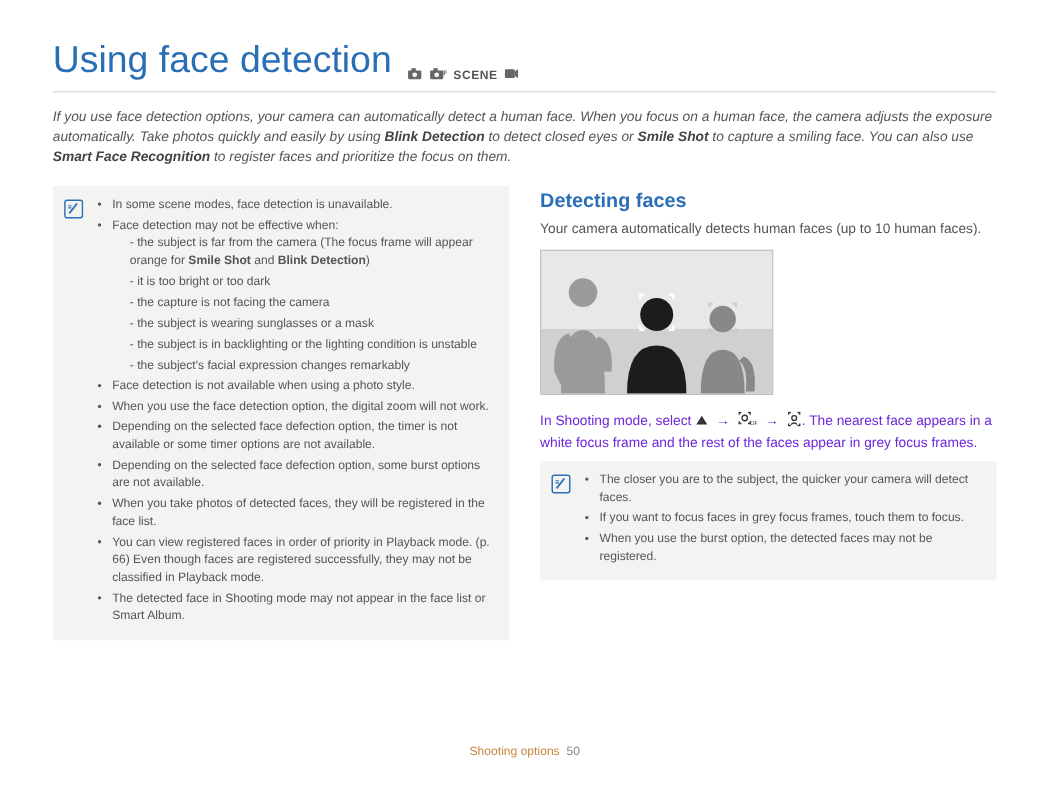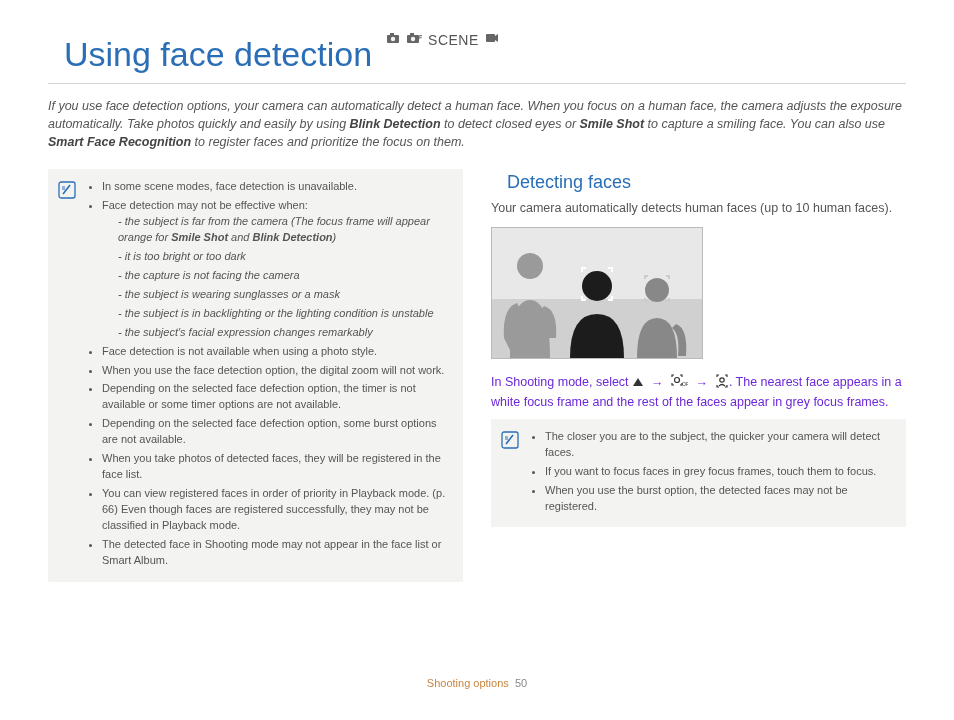--- a/index.html
+++ b/index.html
@@ -13,23 +13,23 @@
     height: 720px;
     box-sizing: border-box;
     position: relative;
   }
   h1.page-title {
     font-family: "Arial Narrow", Arial, sans-serif;
     font-stretch: condensed;
     font-size: 34px;
     font-weight: 400;
     color: #2a6eb6;
-    margin: 0 0 4px 16px;
+    margin: 0 0 4px 0;
     display: flex;
-    align-items: flex-start;
+    align-items: flex-end;
     gap: 14px;
   }
   .mode-icons {
     display: inline-flex;
     gap: 6px;
     align-items: center;
     font-size: 11px;
     color: #666;
   }
   .mode-icons span {
@@ -73,31 +73,30 @@
     margin: 0;
     padding-left: 16px;
   }
   .note-content ul li {
     margin-bottom: 3px;
   }
   .sub-list {
     list-style: none;
     padding-left: 10px;
     margin: 2px 0 2px 0;
-    font-style: italic;
   }
   .sub-list li::before {
     content: "-  ";
   }
   .sub-list li { margin-bottom:2px;}
   .section-heading {
     font-size: 18px;
     color: #2a6eb6;
-    font-weight: 400;
-    margin: 0 0 4px 16px;
+    font-weight: 700;
+    margin: 0 0 4px 0;
   }
   .body-text {
     font-size: 12.5px;
     color: #555;
     margin: 0 0 10px 0;
   }
   .illustration {
     width: 210px;
     height: 130px;
     border: 1px solid #bbb;
@@ -140,21 +139,21 @@
         </svg>
     </span>
     <span>
       <svg width="16" height="12" viewBox="0 0 16 12">
           <rect x="1" y="3" width="12" height="8" rx="1" fill="#666"></rect>
           <rect x="4" y="1" width="4" height="3" fill="#666"></rect>
           <circle cx="7" cy="7" r="2.2" fill="#f3f3f1"></circle>
           <text x="13" y="7" font-size="6" fill="#666" font-weight="bold">P</text>
         </svg>
     </span>
-    <span style="font-family:'Arial Black',Arial;font-weight:400;font-size:14px;letter-spacing:0.5px;color:#555">SCENE</span>
+    <span style="font-family:'Arial Black',Arial;font-weight:700;font-size:11px;letter-spacing:0.5px;color:#555">SCENE</span>
     <span>
       <svg width="14" height="12" viewBox="0 0 14 12">
           <rect x="1" y="2" width="9" height="8" rx="1" fill="#666"></rect>
           <path d="M10 4 L13 2 L13 10 L10 8 Z" fill="#666"></path>
         </svg>
     </span>
   </span>
 </h1>
 <div class="rule"></div>
 

